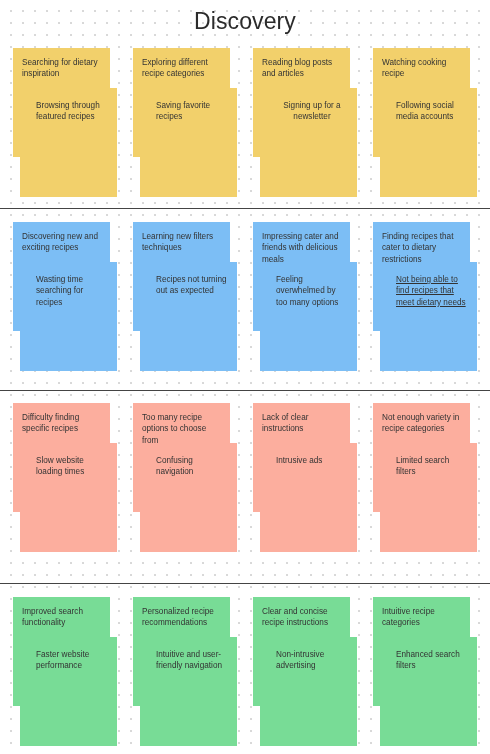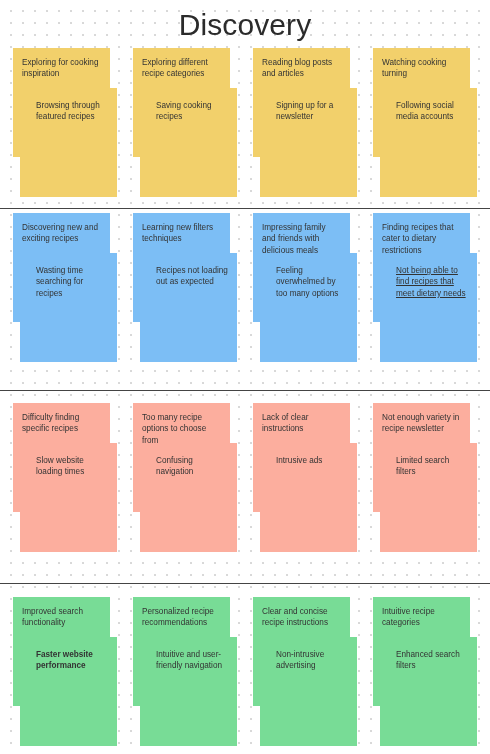--- a/index.html
+++ b/index.html
@@ -13,21 +13,21 @@
   #board{
     position:absolute;inset:0;
     background-color:#ffffff;
     background-image:radial-gradient(#d6d6d6 0.7px, transparent 0.8px);
     background-size:12px 12px;
     background-position:5px 5px;
   }
   .title{
     position:absolute;left:0;top:8px;width:490px;
     text-align:center;
-    font-size:30px;
+    font-size:23px;
     color:#2b2b2b;
     letter-spacing:0.1px;
   }
   .row{position:absolute;left:0;width:490px;}
   .divider{
     position:absolute;left:0;width:490px;height:1px;
     background:#444444;
   }
   .note-pair{position:absolute;top:0;}
   .note{
@@ -52,73 +52,73 @@
 </head>
 <body>
 
 <div id="board">
 
   <div class="title">Discovery</div>
 
   <div class="row r-yellow" style="top:48px;height:160px;">
     <div class="note-pair" style="left:13px;">
       <div class="note note-back" style="background: rgb(242, 208, 107);">
-          <span class="txt">Exploring for cooking inspiration</span>
+          <span class="txt">Searching for dietary inspiration</span>
         </div>
       <div class="note note-front" style="background: rgb(242, 208, 107);">
           <span class="txt">Browsing through featured recipes</span>
         </div>
     </div>
     <div class="note-pair" style="left:133px;">
       <div class="note note-back" style="background: rgb(242, 208, 107);">
           <span class="txt">Exploring different recipe categories</span>
         </div>
       <div class="note note-front" style="background: rgb(242, 208, 107);">
-          <span class="txt">Saving cooking recipes</span>
+          <span class="txt">Saving favorite recipes</span>
         </div>
     </div>
     <div class="note-pair" style="left:253px;">
       <div class="note note-back" style="background: rgb(242, 208, 107);">
           <span class="txt">Reading blog posts and articles</span>
         </div>
-      <div class="note note-front" style="background: rgb(242, 208, 107);">
+      <div class="note note-front" style="background: rgb(242, 208, 107); text-align: center;">
           <span class="txt">Signing up for a newsletter</span>
         </div>
     </div>
     <div class="note-pair" style="left:373px;">
       <div class="note note-back" style="background: rgb(242, 208, 107);">
-          <span class="txt">Watching cooking turning</span>
+          <span class="txt">Watching cooking recipe</span>
         </div>
       <div class="note note-front" style="background: rgb(242, 208, 107);">
           <span class="txt">Following social media accounts</span>
         </div>
     </div>
   </div>
   <div class="divider" style="top: 208px; background: rgb(68, 68, 68);"></div>
 
-  <div class="row r-blue" style="top:213px;height:160px;">
+  <div class="row r-blue" style="top:222px;height:160px;">
     <div class="note-pair" style="left:13px;">
       <div class="note note-back" style="background: rgb(124, 190, 245);">
           <span class="txt">Discovering new and exciting recipes</span>
         </div>
       <div class="note note-front" style="background: rgb(124, 190, 245);">
           <span class="txt">Wasting time searching for recipes</span>
         </div>
     </div>
     <div class="note-pair" style="left:133px;">
       <div class="note note-back" style="background: rgb(124, 190, 245);">
           <span class="txt">Learning new filters techniques</span>
         </div>
       <div class="note note-front" style="background: rgb(124, 190, 245);">
-          <span class="txt">Recipes not loading out as expected</span>
-        </div>
-    </div>
-    <div class="note-pair" style="left:253px;">
-      <div class="note note-back" style="background: rgb(124, 190, 245);">
-          <span class="txt">Impressing family and friends with delicious meals</span>
+          <span class="txt">Recipes not turning out as expected</span>
+        </div>
+    </div>
+    <div class="note-pair" style="left:253px;">
+      <div class="note note-back" style="background: rgb(124, 190, 245);">
+          <span class="txt">Impressing cater and friends with delicious meals</span>
         </div>
       <div class="note note-front" style="background: rgb(124, 190, 245);">
           <span class="txt">Feeling overwhelmed by too many options</span>
         </div>
     </div>
     <div class="note-pair" style="left:373px;">
       <div class="note note-back" style="background: rgb(124, 190, 245);">
           <span class="txt">Finding recipes that cater to dietary restrictions</span>
         </div>
       <div class="note note-front" style="background: rgb(124, 190, 245); text-decoration: underline;">
@@ -148,35 +148,35 @@
     <div class="note-pair" style="left:253px;">
       <div class="note note-back" style="background: rgb(252, 174, 158);">
           <span class="txt">Lack of clear instructions</span>
         </div>
       <div class="note note-front" style="background: rgb(252, 174, 158);">
           <span class="txt">Intrusive ads</span>
         </div>
     </div>
     <div class="note-pair" style="left:373px;">
       <div class="note note-back" style="background: rgb(252, 174, 158);">
-          <span class="txt">Not enough variety in recipe newsletter</span>
+          <span class="txt">Not enough variety in recipe categories</span>
         </div>
       <div class="note note-front" style="background: rgb(252, 174, 158);">
           <span class="txt">Limited search filters</span>
         </div>
     </div>
   </div>
   <div class="divider" style="top: 583px; background: rgb(68, 68, 68);"></div>
 
   <div class="row r-green" style="top:597px;height:160px;">
     <div class="note-pair" style="left:13px;">
       <div class="note note-back" style="background: rgb(120, 220, 150);">
           <span class="txt">Improved search functionality</span>
         </div>
-      <div class="note note-front" style="background: rgb(120, 220, 150); font-weight: bold;">
+      <div class="note note-front" style="background: rgb(120, 220, 150);">
           <span class="txt">Faster website performance</span>
         </div>
     </div>
     <div class="note-pair" style="left:133px;">
       <div class="note note-back" style="background: rgb(120, 220, 150);">
           <span class="txt">Personalized recipe recommendations</span>
         </div>
       <div class="note note-front" style="background: rgb(120, 220, 150);">
           <span class="txt">Intuitive and user-friendly navigation</span>
         </div>

